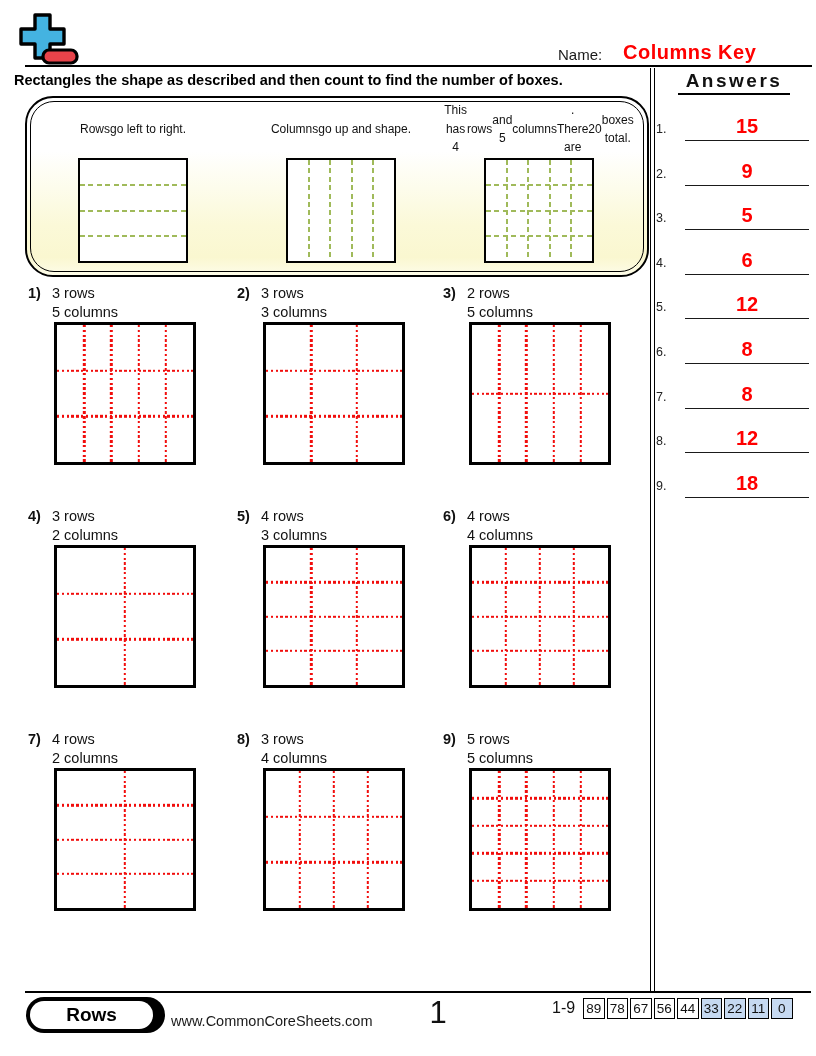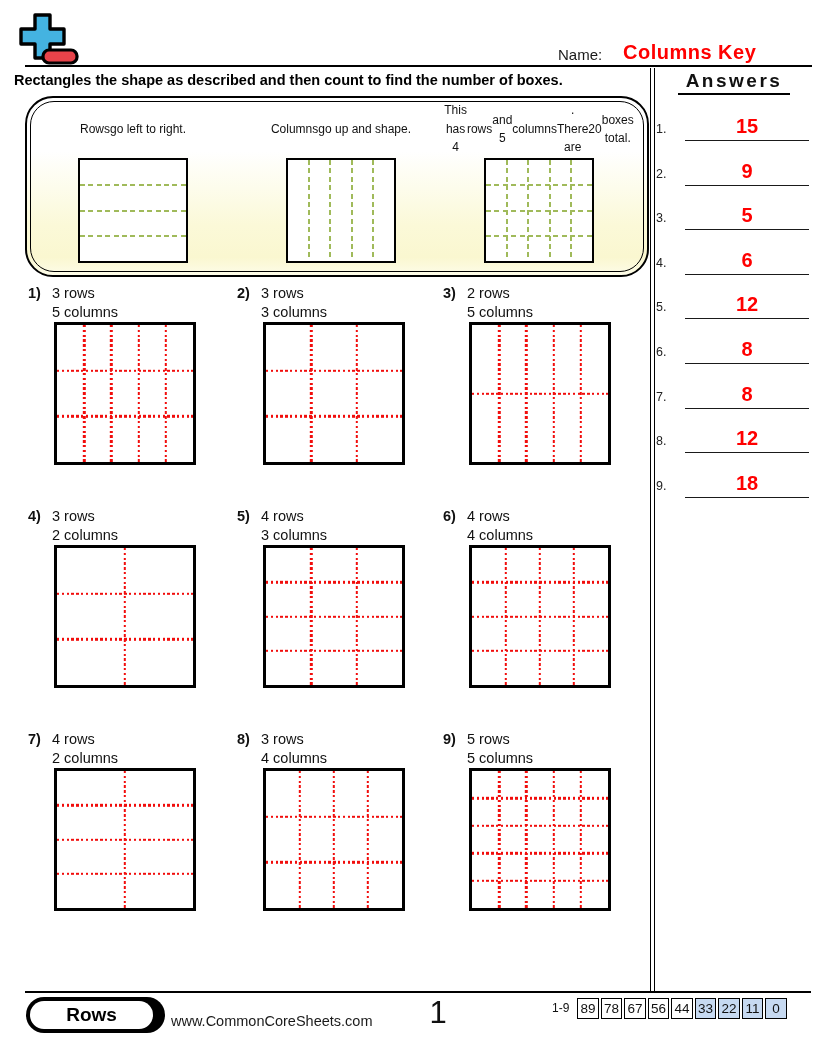--- a/index.html
+++ b/index.html
@@ -51,21 +51,21 @@
 
   
   .footer-line{position:absolute;left:25px;top:991px;width:786px;border-top:2px solid #000;}
   .math-pill{position:absolute;left:26px;top:997px;width:139px;height:36px;background:#000;border-radius:18px;}
   .math-pill .inner{position:absolute;inset:4px 12px 4px 4px;background:#fff;border-radius:14px;
                     display:flex;align-items:center;justify-content:center;
                     font-size:19px;font-weight:700;color:#000;}
   .site{position:absolute;left:171px;top:1013px;font-size:14.5px;color:#1a1a1a;}
   .page-num{position:absolute;left:398px;top:995px;width:80px;text-align:center;font-size:31px;font-weight:400;color:#111;}
   .score{position:absolute;left:552px;top:998px;display:flex;align-items:center;}
-  .score-label{font-size:12px;margin-right:6px;}
+  .score-label{font-size:16px;margin-right:6px;}
   .score-cell{display:inline-flex;align-items:center;justify-content:center;
               width:19.5px;height:18.5px;border:1.8px solid #000;margin-left:2px;
               font-size:13.5px;background:#fff;}
   .score-cell.hl{background:#c6d9f1;}
 </style>
 </head>
 <body>
 
 <div class="page">
 

